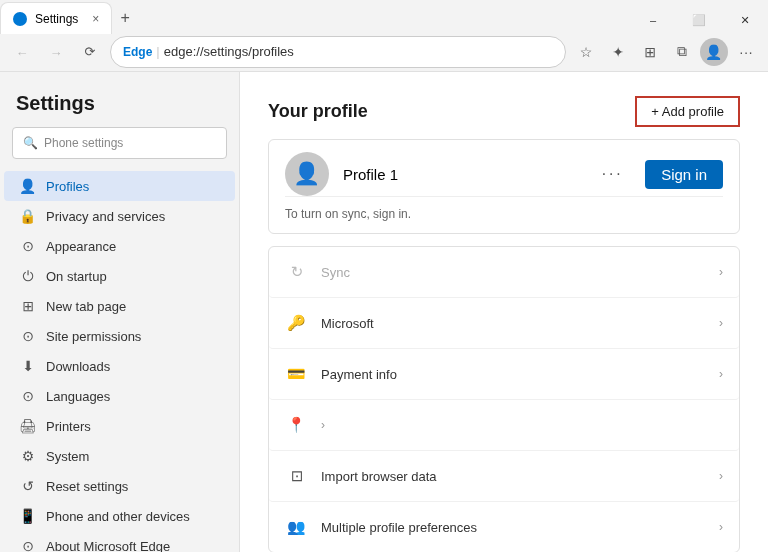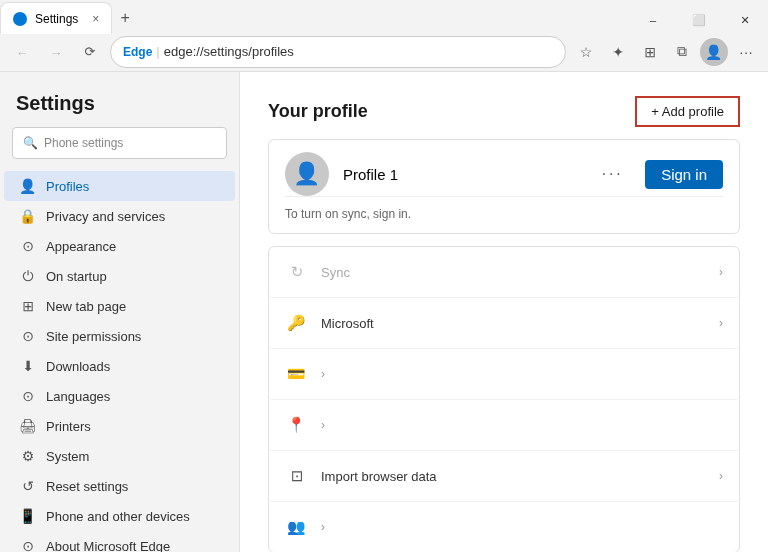--- a/index.html
+++ b/index.html
@@ -323,31 +323,33 @@
         <span class="menu-label">Sync</span>
         <span class="menu-chevron">›</span>
       </div>
       <div class="menu-item">
         <span class="menu-icon">🔑</span>
         <span class="menu-label">Microsoft</span>
         <span class="menu-chevron">›</span>
       </div>
       <div class="menu-item">
         <span class="menu-icon">💳</span>
+        <span class="menu-label">Payment info</span>
         <span class="menu-chevron">›</span>
       </div>
       <div class="menu-item">
         <span class="menu-icon">📍</span>
         <span class="menu-chevron">›</span>
       </div>
       <div class="menu-item">
         <span class="menu-icon">⊡</span>
         <span class="menu-label">Import browser data</span>
         <span class="menu-chevron">›</span>
       </div>
       <div class="menu-item">
         <span class="menu-icon">👥</span>
+        <span class="menu-label">Multiple profile preferences</span>
         <span class="menu-chevron">›</span>
       </div>
     </div>
 
   </div>
 </div>
 
 </body></html>

